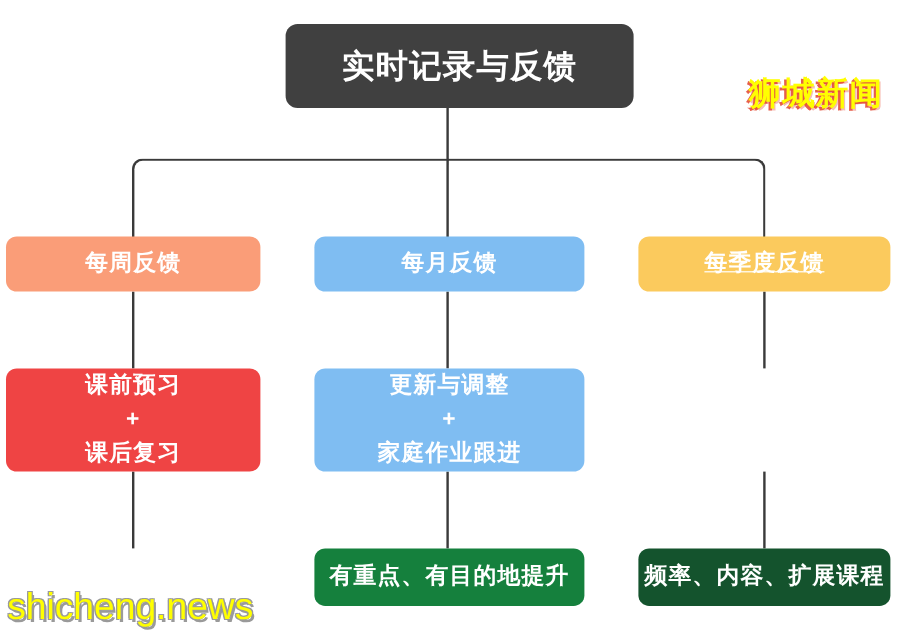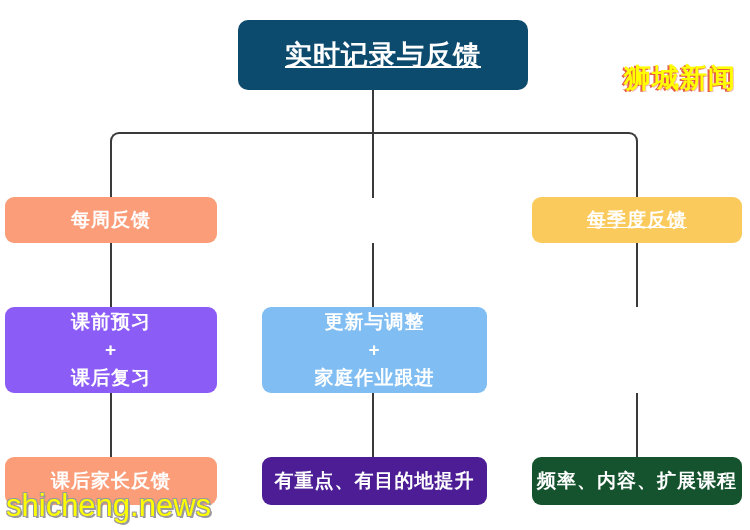--- a/index.html
+++ b/index.html
@@ -88,32 +88,32 @@
   <div class="conn elbow-right" style="left:373px; top:132px; width:263px; height:65px;"></div>
 
   <div class="conn v" style="left:110px; top:243px; height:64px;"></div>
   <div class="conn v" style="left:372px; top:243px; height:64px;"></div>
   <div class="conn v" style="left:636px; top:243px; height:64px;"></div>
 
   <div class="conn v" style="left:110px; top:393px; height:64px;"></div>
   <div class="conn v" style="left:372px; top:393px; height:64px;"></div>
   <div class="conn v" style="left:636px; top:393px; height:64px;"></div>
 
-  <div class="node title" style="background-color: #0c4a6e; text-decoration: underline;">实时记录与反馈</div>
+  <div class="node title" style="background-color: #404040;">实时记录与反馈</div>
 
   <div class="node small col0 row1" style="background-color: rgb(250, 157, 120);">每周反馈</div>
-  <div class="node small col0 row2" style="background-color: #8b5cf6;">课前预习
+  <div class="node small col0 row2" style="background-color: #ef4444;">课前预习
 +
 课后复习</div>
-  <div class="node small col0 row3" style="background-color: rgb(250, 157, 120);">课后家长反馈</div>
 
+  <div class="node small col1 row1" style="background-color: rgb(127, 189, 242);">每月反馈</div>
   <div class="node small col1 row2" style="background-color: rgb(127, 189, 242);">更新与调整
 +
 家庭作业跟进</div>
-  <div class="node small col1 row3" style="background-color: #4c1d95;">有重点、有目的地提升</div>
+  <div class="node small col1 row3" style="background-color: #15803d;">有重点、有目的地提升</div>
 
   <div class="node small col2 row1" style="background-color: rgb(251, 202, 93); text-decoration: underline;">每季度反馈</div>
   <div class="node small col2 row3" style="background-color: #14532d;">频率、内容、扩展课程</div>
 
   <div class="wm-top">狮城新闻</div>
   <div class="wm-bottom">shicheng.news</div>
 
 </div>
 
 </body></html>

